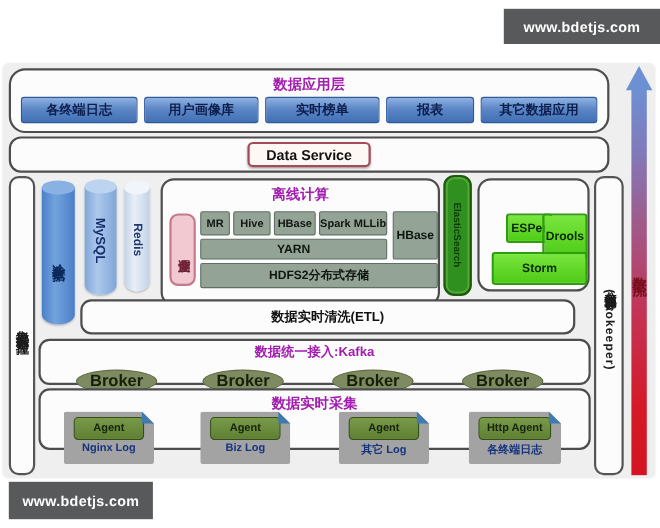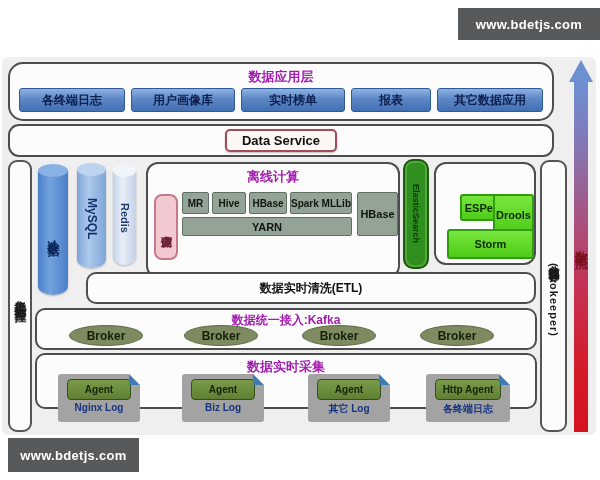--- a/index.html
+++ b/index.html
@@ -77,28 +77,28 @@
   .rt{left:434px;top:162px;width:102px;height:103px;}
   .rt .ltitle{top:5px;font-size:13px;}
   .gcell{position:absolute;background:linear-gradient(180deg,#79e63e,#4ecb17);border:2px solid #2f9e0e;
          border-radius:3px;color:#0c2a00;font-weight:bold;font-size:11px;
          display:flex;align-items:center;justify-content:center;box-sizing:border-box;}
   .esper{left:24px;top:30px;width:42px;height:27px;}
   .drools{left:57px;top:30px;width:41px;height:41px;}
   .storm{left:11px;top:65px;width:87px;height:30px;}
 
   
-  .etl{left:86px;top:272px;width:450px;height:32px;border-radius:10px;display:flex;align-items:center;justify-content:center;
+  .etl{left:73px;top:272px;width:450px;height:32px;border-radius:10px;display:flex;align-items:center;justify-content:center;
        font-weight:bold;font-size:12px;color:#111;}
 
   
   .kafka{left:35px;top:308px;width:502px;height:42px;border-radius:10px;}
   .kafka .ltitle{top:2px;font-size:12px;}
-  .broker{position:absolute;top:15px;width:74px;height:21px;background:#7e8b60;border:1px solid #5e6b44;
-          border-radius:50%;color:#15200a;font-weight:bold;font-size:12px;
+  .broker{position:absolute;top:26px;width:74px;height:21px;background:#7e8b60;border:1px solid #5e6b44;
+          border-radius:50%;color:#15200a;font-weight:bold;font-size:15px;
           display:flex;align-items:center;justify-content:center;box-sizing:border-box;}
   .bk0{left:32px}.bk1{left:147px}.bk2{left:265px}.bk3{left:383px}
 
   
   .collect{left:35px;top:353px;width:502px;height:56px;border-radius:10px;}
   .collect .ltitle{top:3px;font-size:13px;}
   .agent{position:absolute;top:19px;width:82px;height:48px;background:#a3a3a3;border-radius:3px;
          clip-path:polygon(0 0,calc(100% - 11px) 0,100% 11px,100% 100%,0 100%);}
   .agent .fold{position:absolute;right:0;top:0;width:0;height:0;
                border-left:11px solid #3f7ab0;border-top:11px solid transparent;}
@@ -158,20 +158,21 @@
     <div class="ltitle">离线计算</div>
     <div class="sched">
       <div class="vtext">作业调度</div>
     </div>
     <div class="cell mr">MR</div>
     <div class="cell hive">Hive</div>
     <div class="cell spark">HBase</div>
     <div class="cell mllib">Spark MLLib</div>
     <div class="cell hbase">HBase</div>
     <div class="cell yarn">YARN</div>
+    <div class="cell hdfs">HDFS2分布式存储</div>
   </div>
 
   <div class="es">
     <div class="vtext">ElasticSearch</div>
   </div>
 
   <div class="frame rt">
     <div class="gcell esper">ESPer</div>
     <div class="gcell drools">Drools</div>
     <div class="gcell storm">Storm</div>

